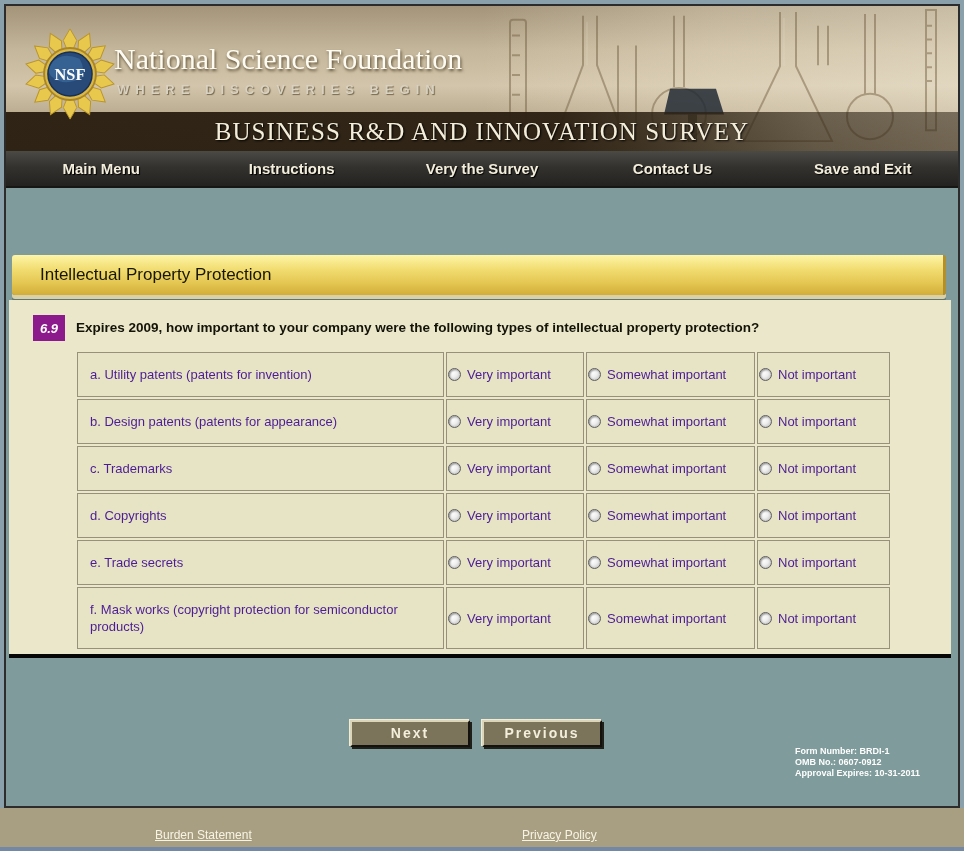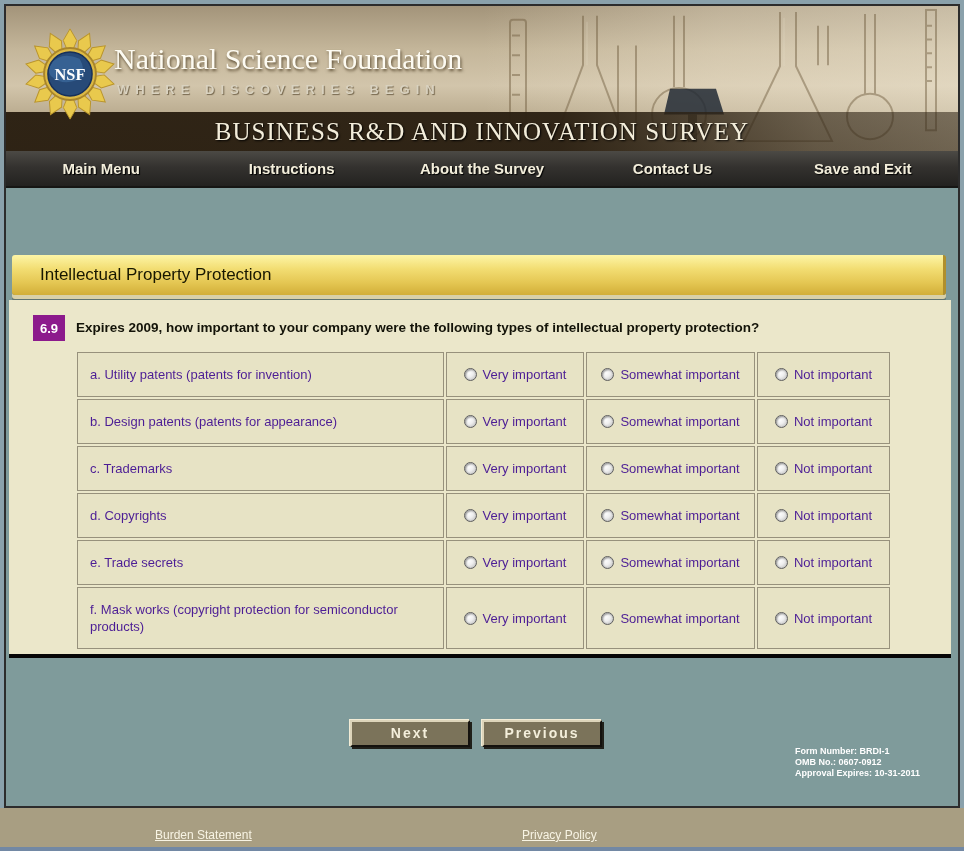--- a/index.html
+++ b/index.html
@@ -37,28 +37,28 @@
   .gold{position:absolute;left:6px;top:249px;width:934px;height:40px;border-radius:3px;
        background:linear-gradient(180deg,#fdf5a6 0%,#f2dd72 35%,#e4c652 70%,#d2ae38 100%);
        border-right:3px solid #b08f2c;
        box-shadow:0 4px 0 #d8d0a8,0 6px 0 rgba(40,40,28,.35);
        line-height:40px;font-size:17px;color:#171700;padding-left:28px;box-sizing:border-box;}
 
   
   .panel{position:absolute;left:3px;top:294px;width:942px;height:354px;
        background:#ebe7ca;border-bottom:4px solid #060606;}
   .badge{position:absolute;left:24px;top:15px;width:32px;height:26px;background:#8c1a8c;
-       color:#fff;font-weight:bold;font-size:13px;display:flex;align-items:center;justify-content:center;}
+       color:#fff;font-weight:bold;font-size:13px;display:flex;align-items:center;justify-content:center;font-style:italic;}
   .qtext{position:absolute;left:67px;top:20px;font-size:13.5px;font-weight:bold;color:#131308;}
   .qtable{position:absolute;left:66px;top:50px;border-collapse:separate;border-spacing:2px;}
   .qtable td{border:1px solid #97917c;background:#e7e3c5;font-size:13px;color:#4c1d95;
        height:41px;vertical-align:middle;}
   .qtable tr.tall td{height:58px;}
   td.lbl{width:352px;padding-left:12px;line-height:17px;}
-  td.opt{text-align:center;white-space:nowrap;}
+  td.opt{white-space:nowrap;}
   td.opt1{width:134px;} td.opt2{width:165px;} td.opt3{width:129px;}
   .radio{display:inline-block;width:11px;height:11px;border-radius:50%;
        background:radial-gradient(circle at 32% 32%,#ffffff 0%,#eeeeee 45%,#b5b5b5 100%);
        border:1px solid #5f5f5f;box-shadow:inset 1px 1px 2px rgba(0,0,0,.4);
        vertical-align:-2px;margin-right:6px;cursor:pointer;}
 
   
   .btn{position:absolute;top:714px;width:120px;height:27px;background:#7b735a;
        color:#f4efdb;font-family:"Liberation Sans",sans-serif;font-size:14px;font-weight:bold;letter-spacing:2px;
        text-align:center;line-height:23px;box-sizing:border-box;cursor:pointer;
@@ -134,21 +134,21 @@
       </svg>
 
       <div class="org">National Science Foundation</div>
       <div class="tagline">WHERE DISCOVERIES BEGIN</div>
       <div class="survey-title">BUSINESS R&amp;D AND INNOVATION SURVEY</div>
     </div>
 
     <div class="nav">
       <div class="nav-item">Main Menu</div>
       <div class="nav-item">Instructions</div>
-      <div class="nav-item">About the Survey</div>
+      <div class="nav-item">Very the Survey</div>
       <div class="nav-item">Contact Us</div>
       <div class="nav-item">Save and Exit</div>
     </div>
 
     <div class="gold">Intellectual Property Protection</div>
 
     <div class="panel">
       <div class="badge">6.9</div>
       <div class="qtext">Expires 2009, how important to your company were the following types of intellectual property protection?</div>
 

